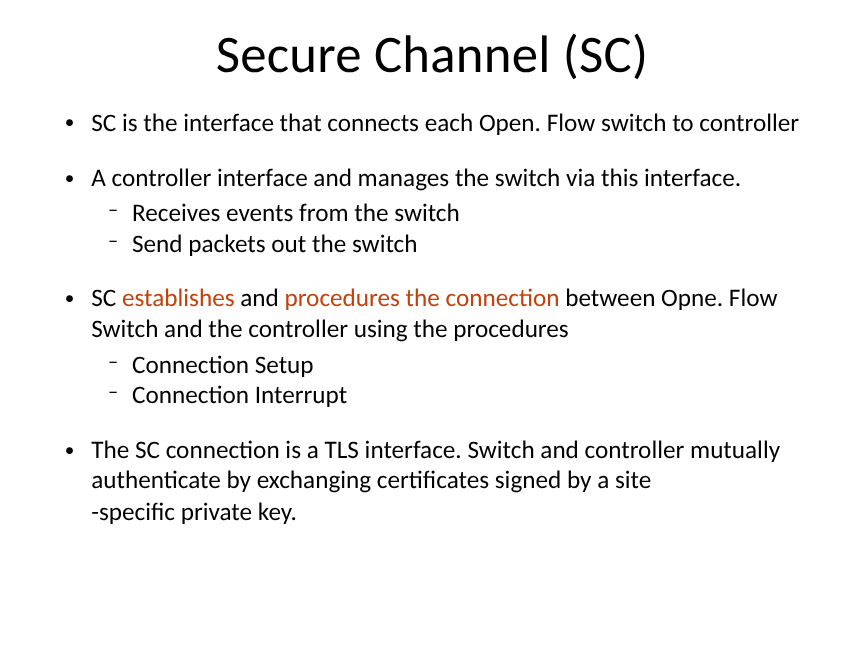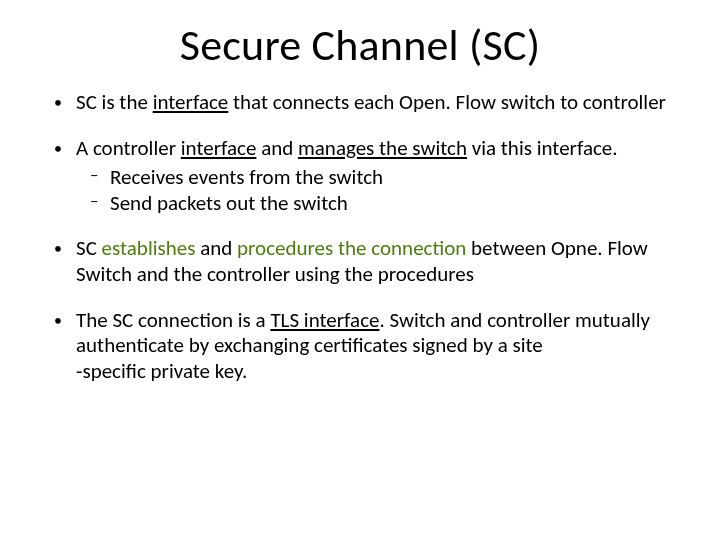--- a/index.html
+++ b/index.html
@@ -47,22 +47,22 @@
       font-size: 21px;
       line-height: 1.22;
     }
     ul.sub > li::before {
       content: "–";
       position: absolute;
       left: 14px;
       top: 0;
       font-size: 17px;
     }
-    .ul-word { text-decoration: underline; }
-    .red { color: #4d7c0f; }
+    .ul-word { }
+    .red { color: #c2410c; }
     .seg { white-space: normal; }
     .nowrap { white-space: nowrap; text-align: center; }
   </style>
 </head>
 <body>
 
 <h1 class="title">Secure Channel (SC)</h1>
 
 <ul class="top">
 
@@ -74,20 +74,22 @@
     <span class="seg">A controller </span><span class="ul-word">interface</span><span class="seg"> and </span><span class="ul-word">manages the switch</span><span class="seg"> via this interface.</span>
     <ul class="sub">
       <li>Receives events from the switch</li>
       <li>Send packets out the switch</li>
     </ul>
   </li>
 
   <li>
     <span class="seg">SC </span><span class="red">establishes</span><span class="seg"> and </span><span class="red">procedures</span><span class="seg"> </span><span class="red">the connection</span><span class="seg"> between Opne. Flow Switch and the controller using the procedures</span>
     <ul class="sub">
+      <li>Connection Setup</li>
+      <li>Connection Interrupt</li>
     </ul>
   </li>
 
   <li>
     <span class="seg">The SC connection is a </span><span class="ul-word">TLS  interface</span><span class="seg">.  Switch and controller mutually authenticate by exchanging certificates signed by a site </span><span class="seg nowrap">-specific private key.</span>
   </li>
 
 </ul>
 
 </body></html>

